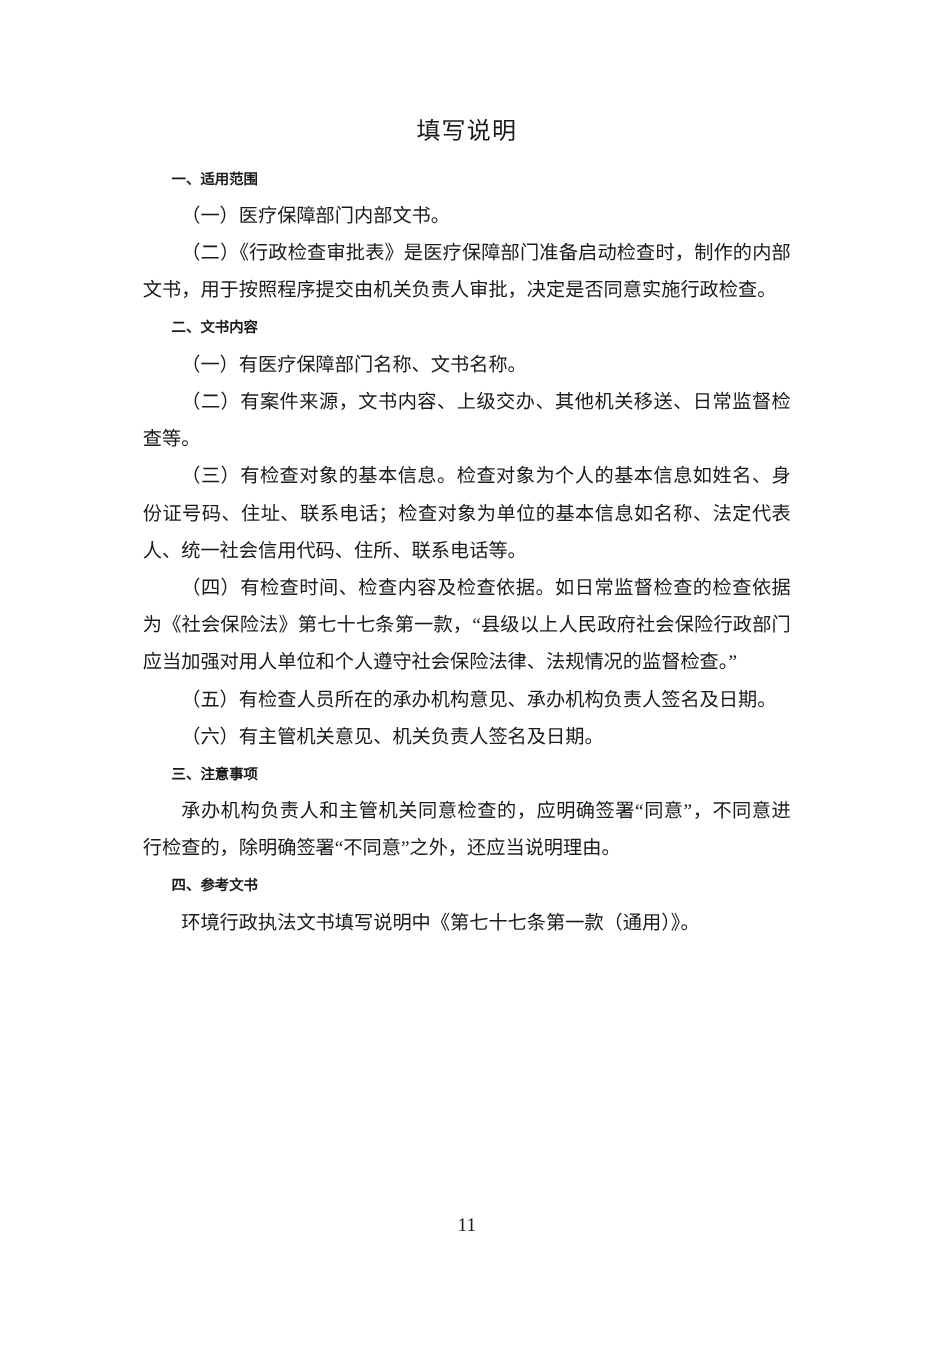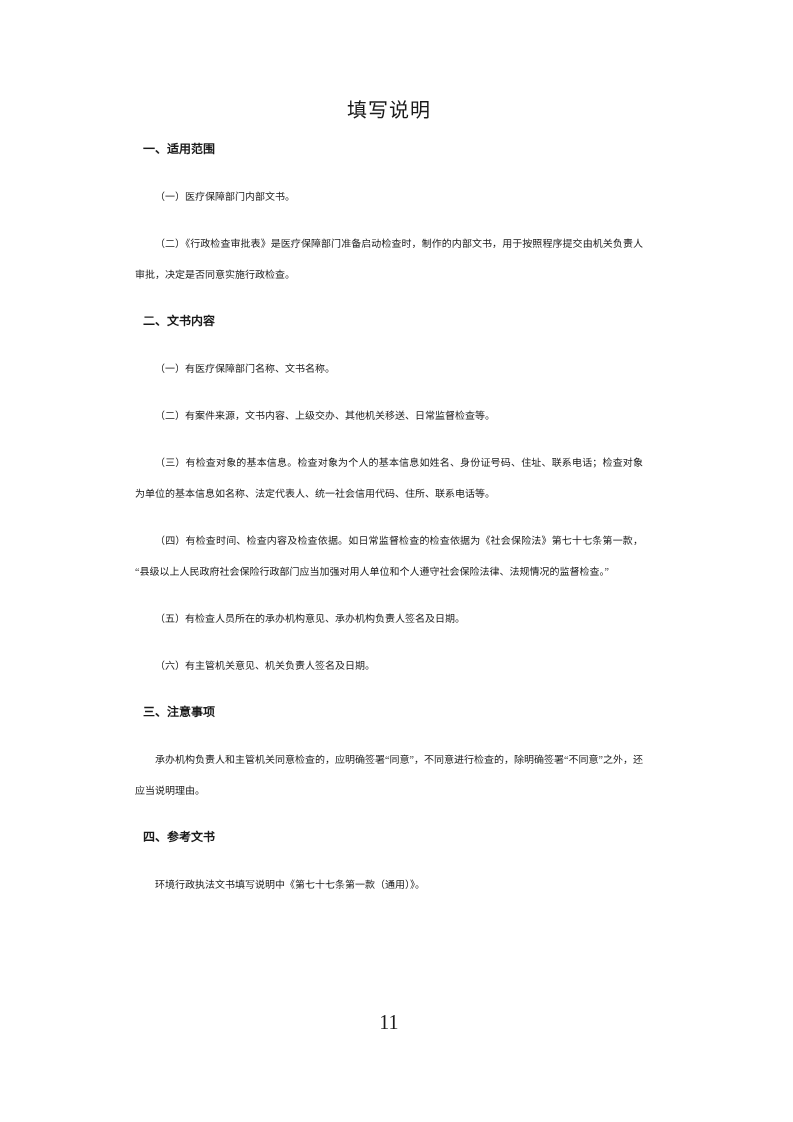--- a/index.html
+++ b/index.html
@@ -34,34 +34,34 @@
   }
   .sec-heading {
     margin: 0;
     font-size: 12px;
     font-weight: bold;
     line-height: 31px;
     text-indent: 2em;
     font-family: "Liberation Sans", "DejaVu Sans", sans-serif;
   }
   .para {
-    margin: 16px;
-    font-size: 10px;
+    margin: 0;
+    font-size: 16px;
     line-height: 31px;
     text-indent: 2em;
     text-align: justify;
     font-family: "Liberation Serif", "DejaVu Serif", serif;
   }
   .page-number {
     position: absolute;
     top: 1012px;
     left: 0;
     right: 0;
     text-align: center;
-    font-size: 20px;
+    font-size: 16px;
     line-height: 20px;
     color: #1a1a1a;
   }
 </style>
 </head>
 <body>
 
 <div class="page">
   <div class="content">
 

